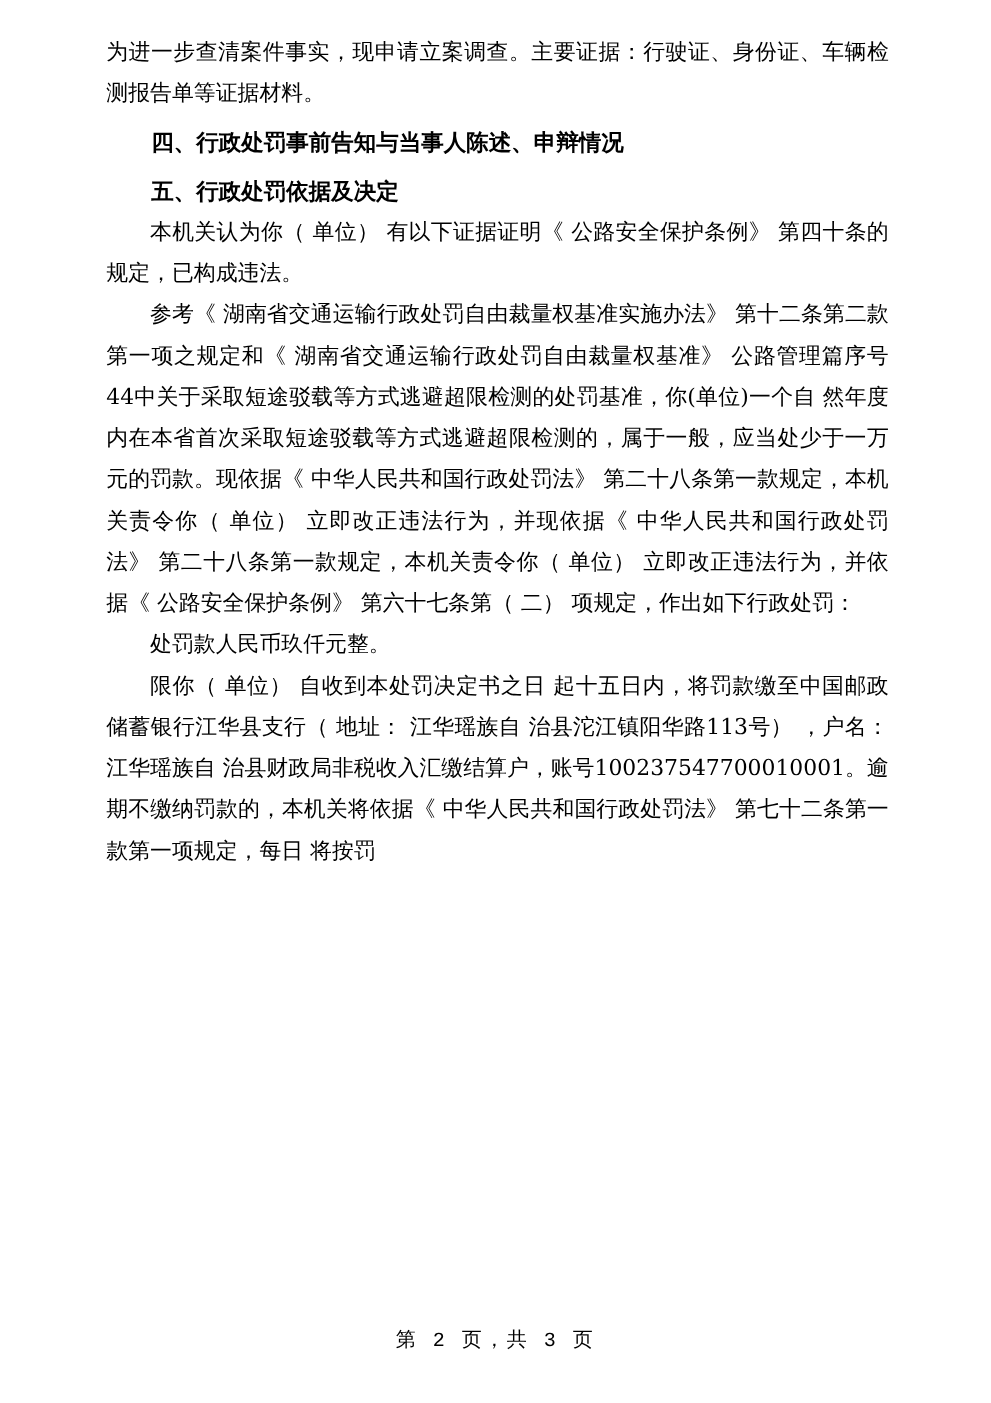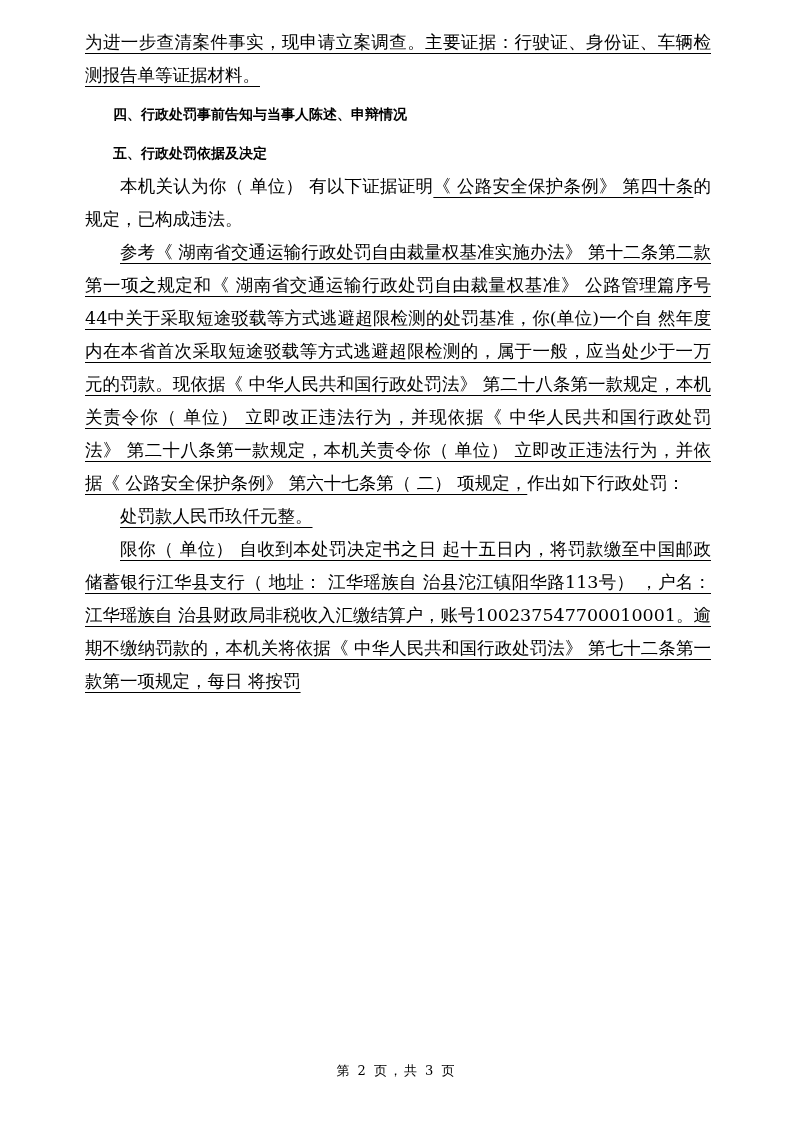--- a/index.html
+++ b/index.html
@@ -30,40 +30,40 @@
     margin: 0;
     padding: 0;
     text-indent: 2em;
   }
   p.para.no-indent {
     text-indent: 0;
   }
   h2.heading {
     margin: 6px 0 0 0;
     padding: 0;
-    font-size: 14px;
+    font-size: 18px;
     line-height: 33px;
     text-indent: 2em;
     font-weight: bold;
     text-align: left;
     font-family: "DejaVu Sans", "Liberation Sans", sans-serif;
   }
   .u {
-    text-decoration: underline;
     text-underline-offset: 5px;
     text-decoration-thickness: 1px;
   }
   .footer {
     position: absolute;
     left: 0;
     right: 0;
     top: 1062px;
     text-align: center;
-    font-size: 13px;
+    font-size: 16px;
     letter-spacing: 2px;
+    font-family: Liberation Mono, monospace;
   }
 </style>
 </head>
 <body>
 
 <div class="page">
   <div class="content">
 
     <p class="para no-indent"><span class="u">为进一步查清案件事实，现申请立案调查。主要证据：行驶证、身份证、车辆检测报告单等证据材料。</span></p>
 

